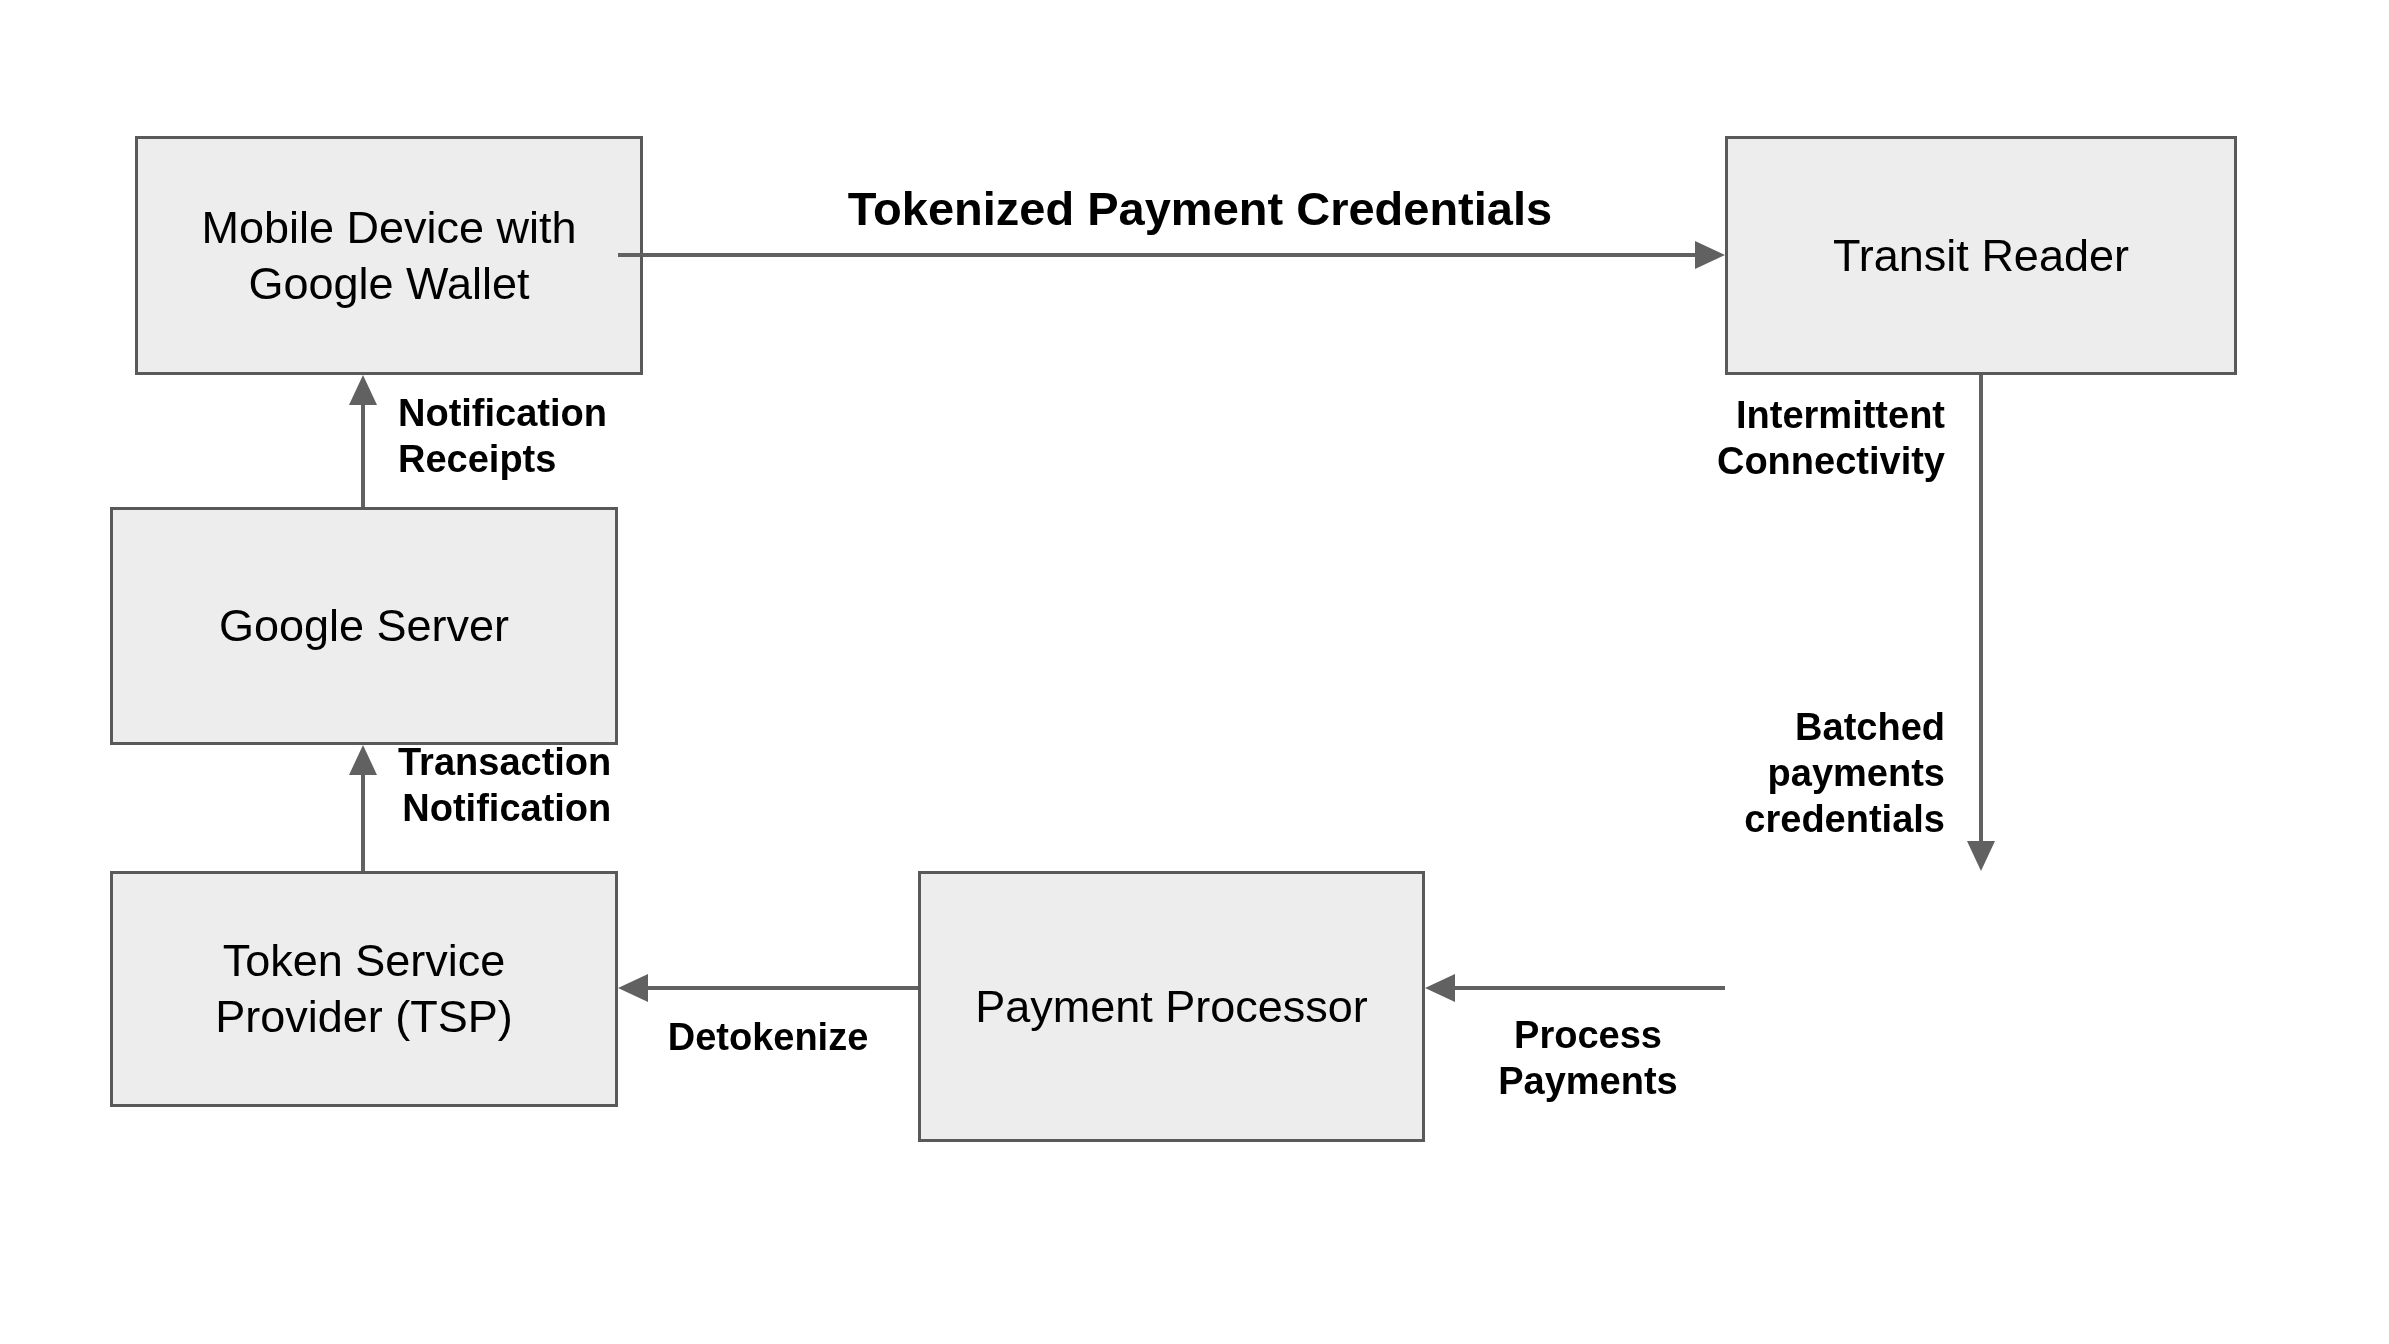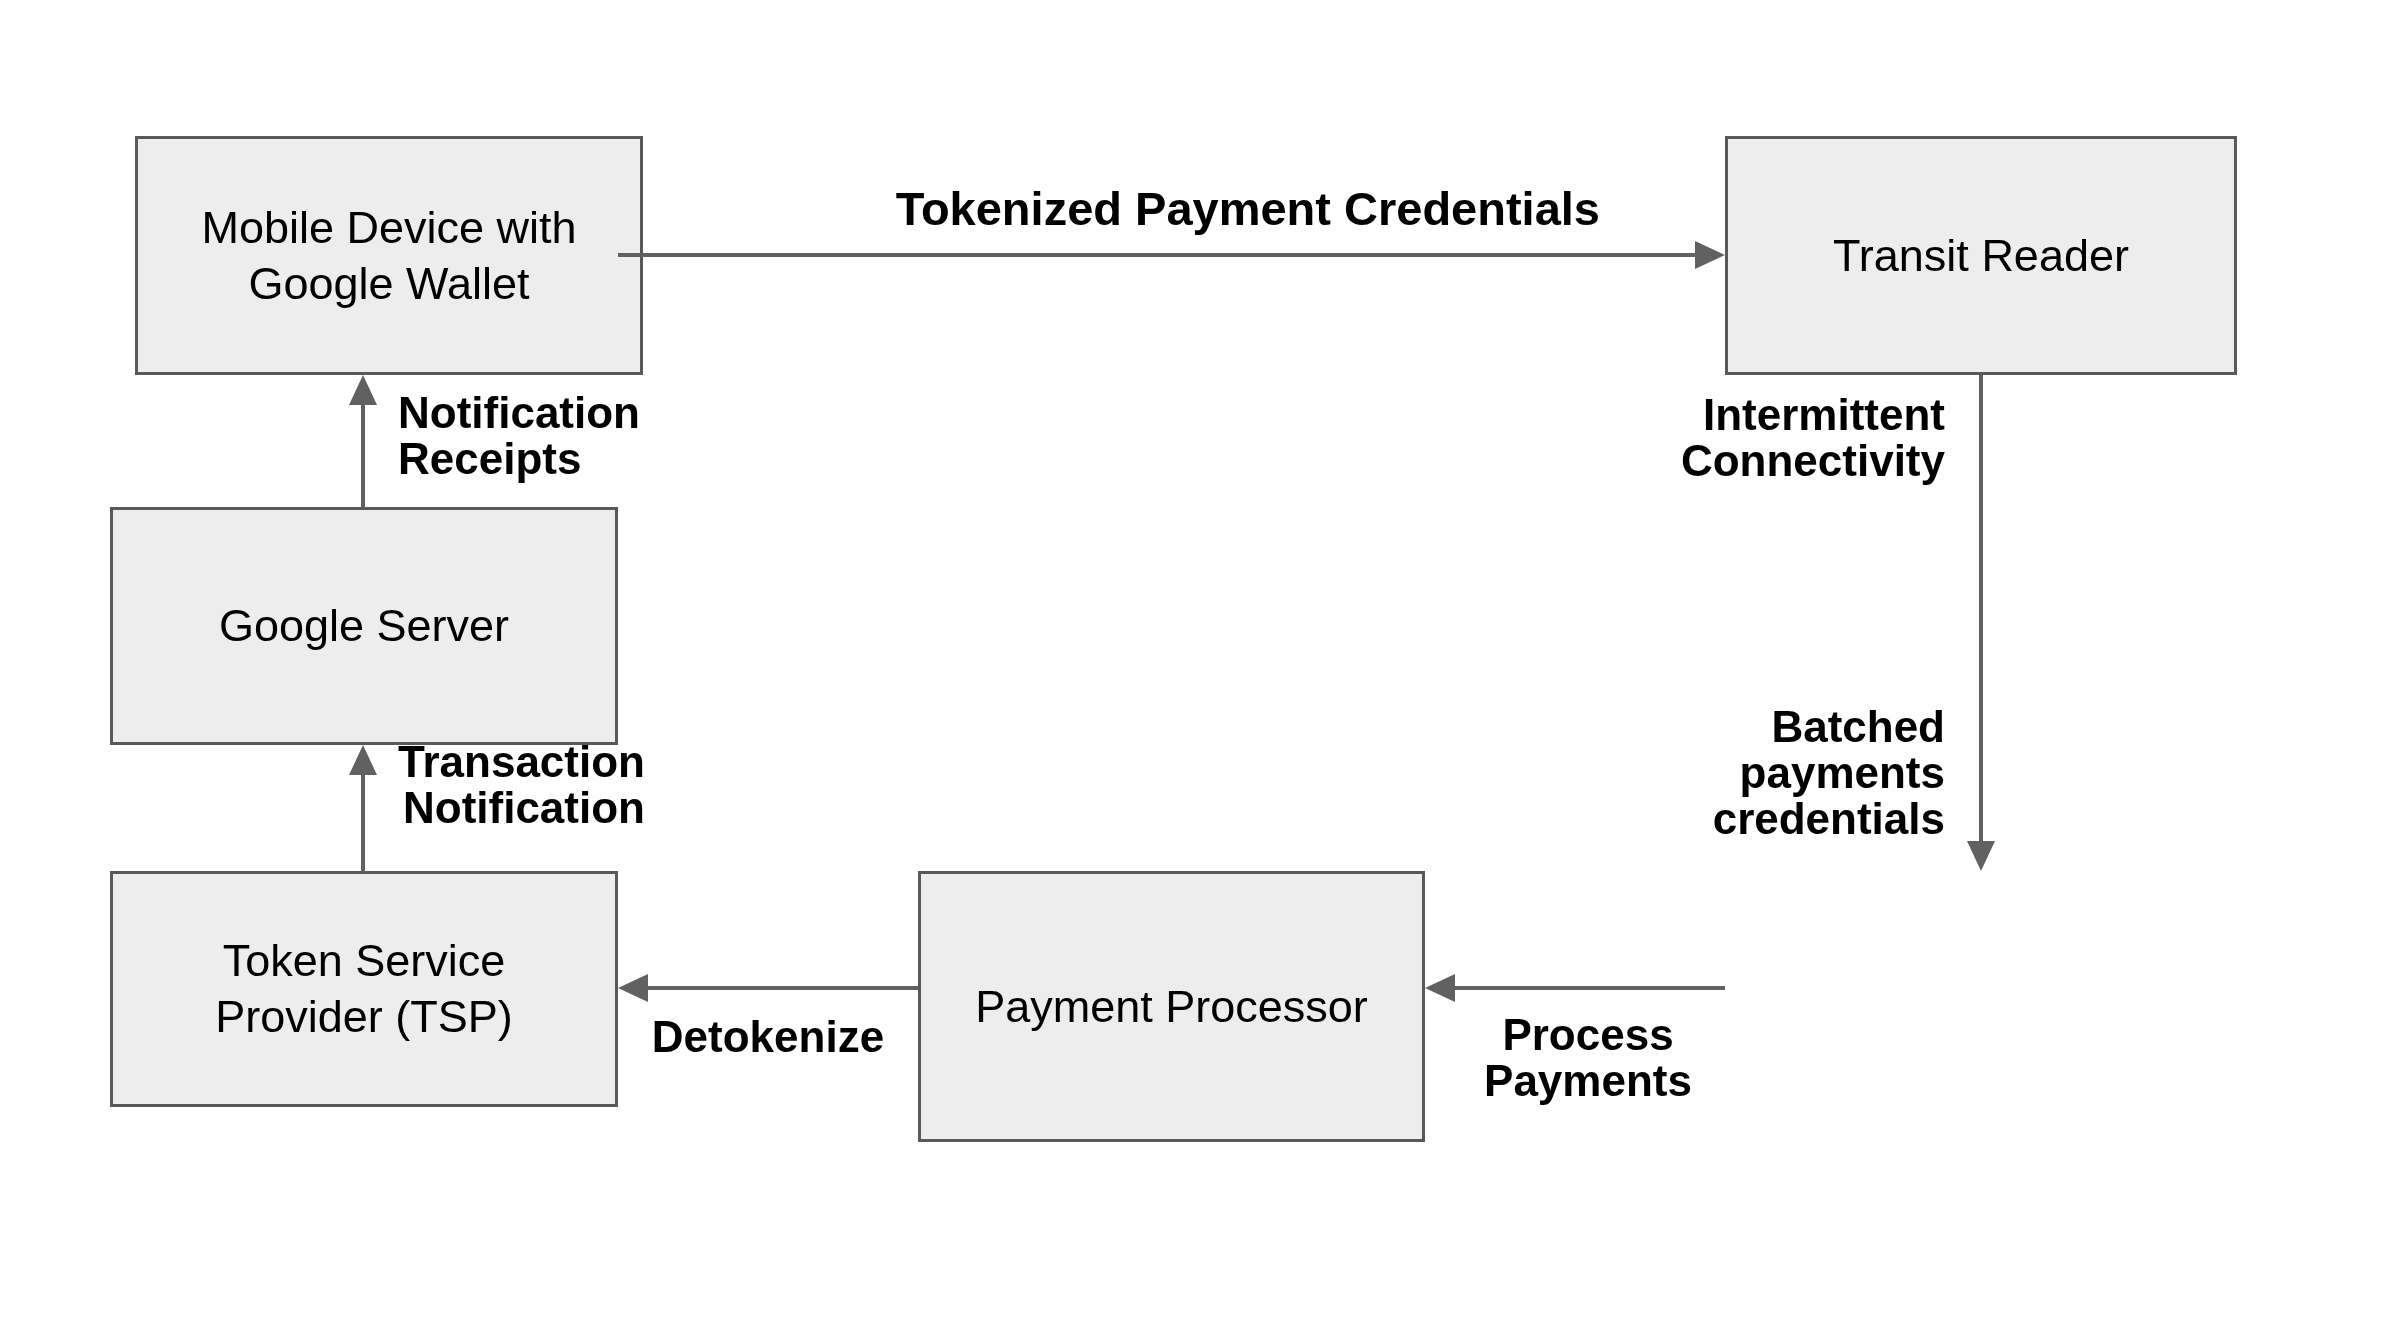--- a/index.html
+++ b/index.html
@@ -55,28 +55,28 @@
   }
   .head-down {
     border-top: 30px solid #616161;
     border-left: 14px solid transparent;
     border-right: 14px solid transparent;
   }
   .edge-label {
     position: absolute;
     font-weight: bold;
     color: #000000;
-    font-size: 44px;
+    font-size: 38px;
     line-height: 46px;
     white-space: pre-line;
   }
   .edge-label.title {
     font-size: 47px;
     line-height: 52px;
-    text-align: right;
+    text-align: center;
   }
   .align-right { text-align: right; }
   .align-center { text-align: center; }
 
   
   #node-mobile   { left: 110px;  top: 136px; width: 508px; height: 239px; margin-left: 25px; }
   #node-reader   { left: 1725px; top: 136px; width: 512px; height: 239px; }
   #node-google   { left: 110px;  top: 507px; width: 508px; height: 238px; }
   #node-tsp      { left: 110px;  top: 871px; width: 508px; height: 236px; }
   #node-pp       { left: 918px;  top: 871px; width: 507px; height: 271px; }

